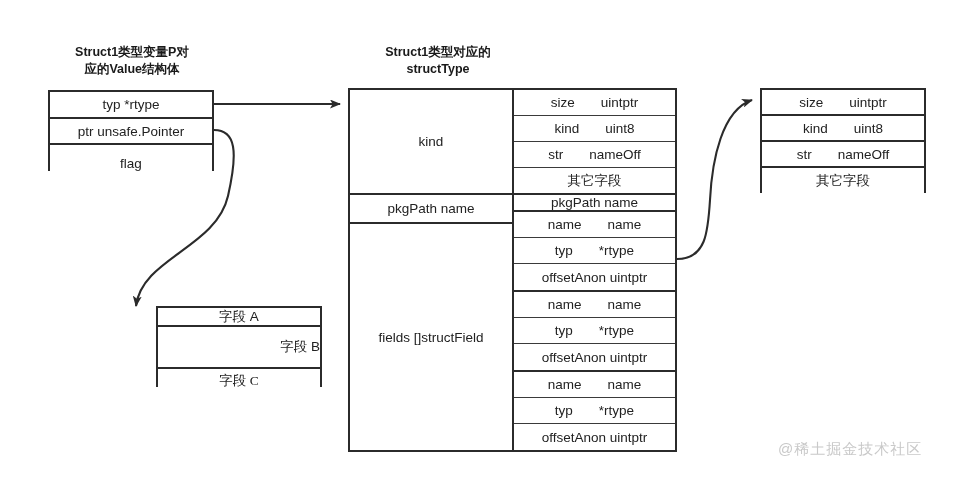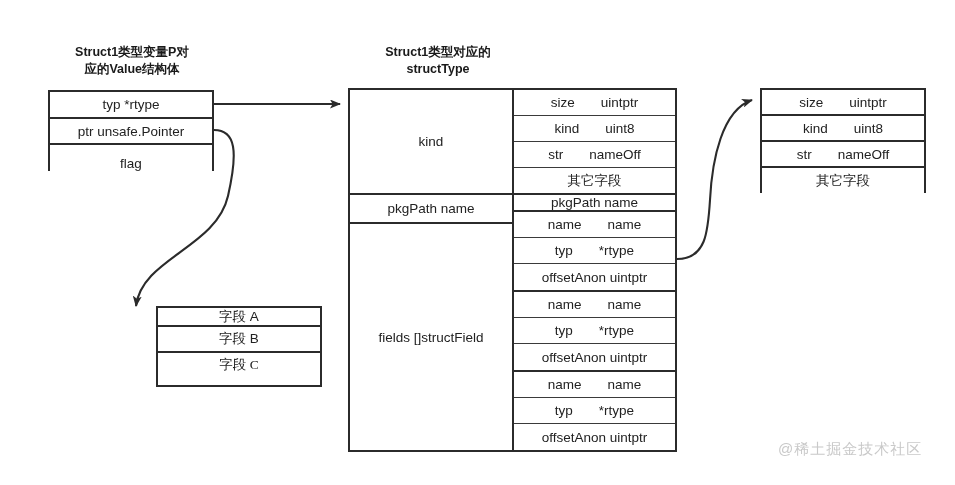--- a/index.html
+++ b/index.html
@@ -122,21 +122,21 @@
     </div>
     <div class="row" style="height:36px;">
       <span>flag</span>
     </div>
   </div>
 
   <div class="box" style="left:156px;top:306px;width:166px;height:81px;">
     <div class="row" style="height:19px;">
       <span>字段 A</span>
     </div>
-    <div class="row" style="height:26px;">
+    <div class="row" style="height:42px;justify-content:flex-end;">
       <span>字段 B</span>
     </div>
     <div class="row" style="height:24px;font-family:Liberation Serif, serif;">
       <span>字段 C</span>
     </div>
   </div>
 
   <div class="struct" style="left:348px;top:88px;width:329px;height:364px;">
 
     <div class="col-left">

